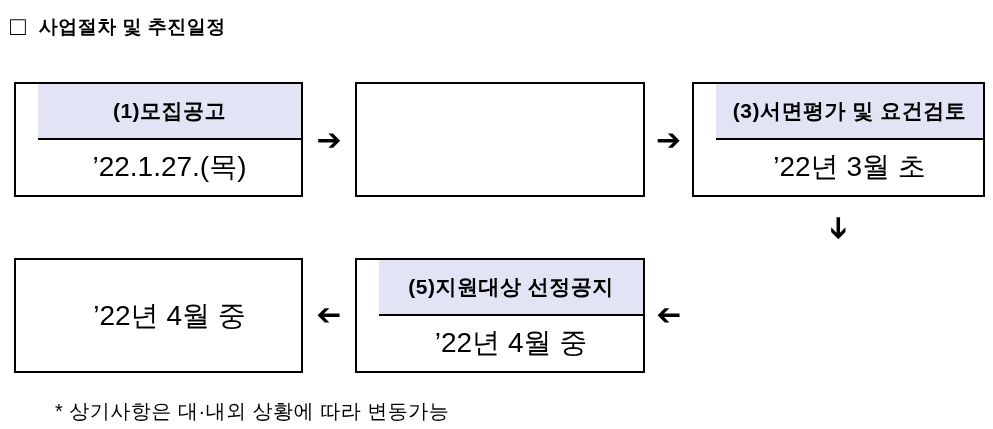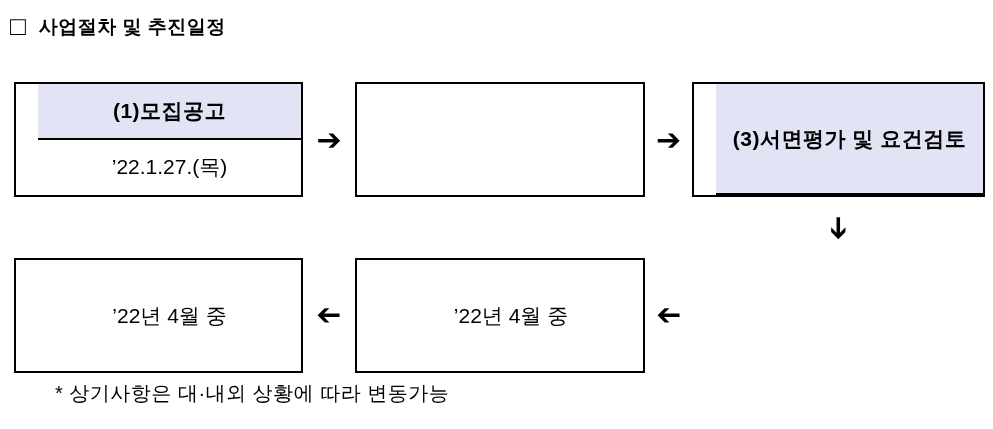--- a/index.html
+++ b/index.html
@@ -60,21 +60,21 @@
     font-size: 21px;
     font-weight: 700;
     letter-spacing: 0.5px;
     white-space: nowrap;
   }
   .box-body {
     flex: 1 1 50%;
     display: flex;
     align-items: center;
     justify-content: center;
-    font-size: 21px;
+    font-size: 28px;
     font-weight: 400;
     white-space: nowrap;
   }
   .arrow-cell {
     display: flex;
     align-items: center;
     justify-content: center;
   }
   .arrow-glyph {
     font-size: 30px;
@@ -84,21 +84,21 @@
   }
   .rot90  { transform: rotate(90deg); }
   .rot180 { transform: rotate(180deg); }
   .down-arrow-cell {
     grid-column: 5;
     display: flex;
     align-items: center;
     justify-content: center;
   }
   .footnote {
-    margin: 7px 0 0 55px;
+    margin: 25px 0 0 55px;
     font-size: 20px;
     letter-spacing: 0.5px;
   }
 </style>
 </head>
 <body>
 
 <div class="title-row">
   <span class="title-bullet">□</span>
   <span class="title-text">사업절차 및 추진일정</span>
@@ -113,33 +113,35 @@
   <div class="arrow-cell">
     <span class="arrow-glyph">➔</span>
   </div>
   <div class="box">
   </div>
   <div class="arrow-cell">
     <span class="arrow-glyph">➔</span>
   </div>
   <div class="box">
     <div class="box-header">(3)서면평가 및 요건검토</div>
+    <div class="box-body">’22년 3월 초</div>
   </div>
 
   <div class="down-arrow-cell">
     <span class="arrow-glyph rot90">➔</span>
   </div>
 
   <div class="box">
     <div class="box-body">’22년 4월 중</div>
   </div>
   <div class="arrow-cell">
     <span class="arrow-glyph rot180">➔</span>
   </div>
   <div class="box">
+    <div class="box-header">(5)지원대상 선정공지</div>
     <div class="box-body">’22년 4월 중</div>
   </div>
   <div class="arrow-cell">
     <span class="arrow-glyph rot180">➔</span>
   </div>
 
 </div>
 
 <div class="footnote">* 상기사항은 대·내외 상황에 따라 변동가능</div>
 

